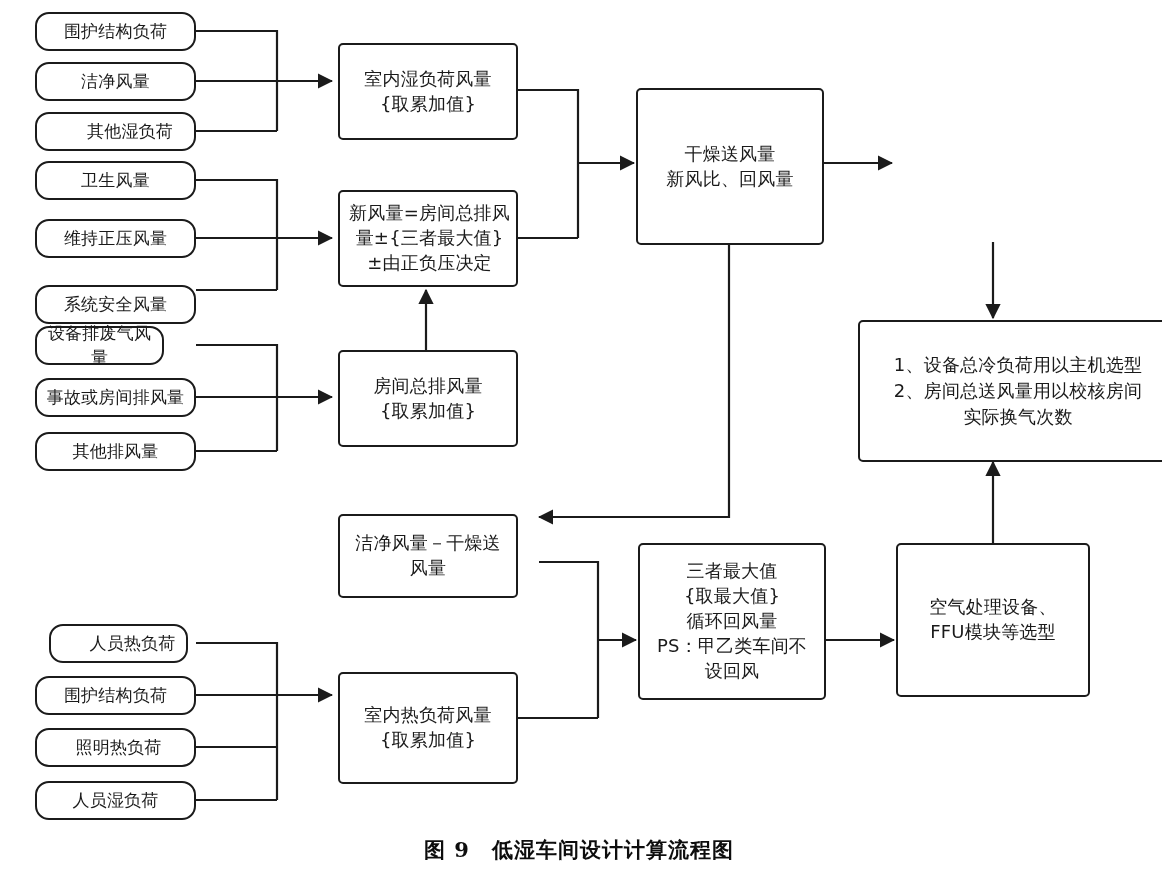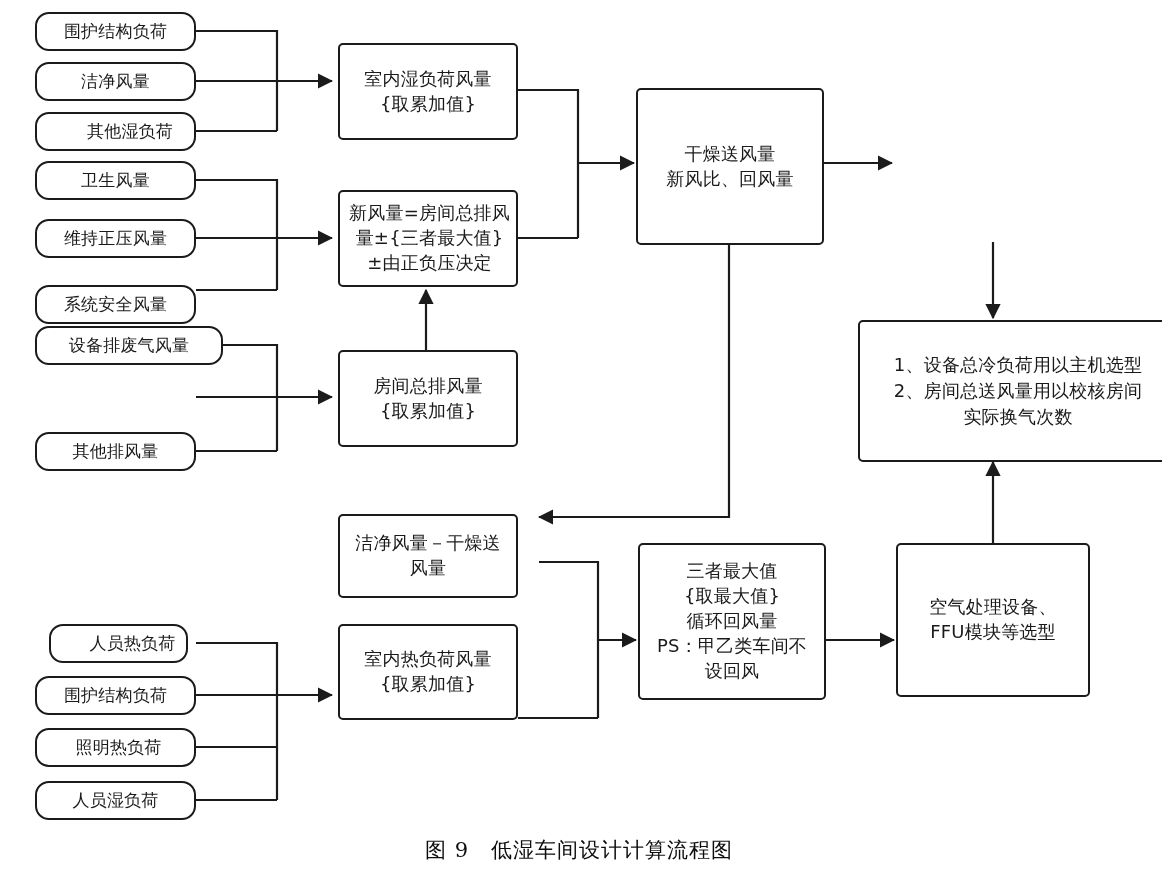--- a/index.html
+++ b/index.html
@@ -59,21 +59,21 @@
   .node.notes .node-text {
     text-align: center;
   }
   #figure-caption {
     position: absolute;
     left: 0;
     top: 836px;
     width: 1158px;
     text-align: center;
     font-family: "DejaVu Serif", "Liberation Serif", serif;
-    font-weight: normal;
+    font-weight: bold;
     font-size: 21px;
     color: #0d0d0d;
     letter-spacing: 1px;
   }
 </style>
 </head>
 <body>
 
 <div id="diagram-root">
 
@@ -145,24 +145,27 @@
   </div>
 
   <div class="node pill" style="left:35px; top:219px; width:161px; height:39px;">
     <span class="node-text">维持正压风量</span>
   </div>
 
   <div class="node pill" style="left:35px; top:271px; width:161px; height:39px;margin-top:14px;">
     <span class="node-text">系统安全风量</span>
   </div>
 
-  <div class="node pill" style="left:35px; top:326px; width:188px; height:39px;">
+  <div class="node pill" style="left:35px; top:326px; width:129px; height:39px;">
     <span class="node-text">设备排废气风量</span>
   </div>
 
+  <div class="node pill" style="left:35px; top:378px; width:161px; height:39px;">
+    <span class="node-text">事故或房间排风量</span>
+  </div>
 
   <div class="node pill" style="left:35px; top:432px; width:161px; height:39px;">
     <span class="node-text">其他排风量</span>
   </div>
 
   <div class="node pill" style="left:49px; top:624px; width:139px; height:39px;padding-left:28px;">
     <span class="node-text">人员热负荷</span>
   </div>
 
   <div class="node pill" style="left:35px; top:676px; width:161px; height:39px;">
@@ -191,21 +194,21 @@
   <div class="node proc" style="left:338px; top:350px; width:180px; height:97px;">
     <span class="node-text">房间总排风量
 {取累加值}</span>
   </div>
 
   <div class="node proc" style="left:338px; top:514px; width:180px; height:84px;">
     <span class="node-text">洁净风量－干燥送
 风量</span>
   </div>
 
-  <div class="node proc" style="left:338px; top:624px; width:180px; height:96px;">
+  <div class="node proc" style="left:338px; top:672px; width:180px; height:112px;">
     <span class="node-text">室内热负荷风量
 {取累加值}</span>
   </div>
 
   <div class="node proc" style="left:636px; top:88px; width:188px; height:157px;">
     <span class="node-text">干燥送风量
 新风比、回风量</span>
   </div>
 
   <div class="node proc" style="left:638px; top:543px; width:188px; height:157px;">

